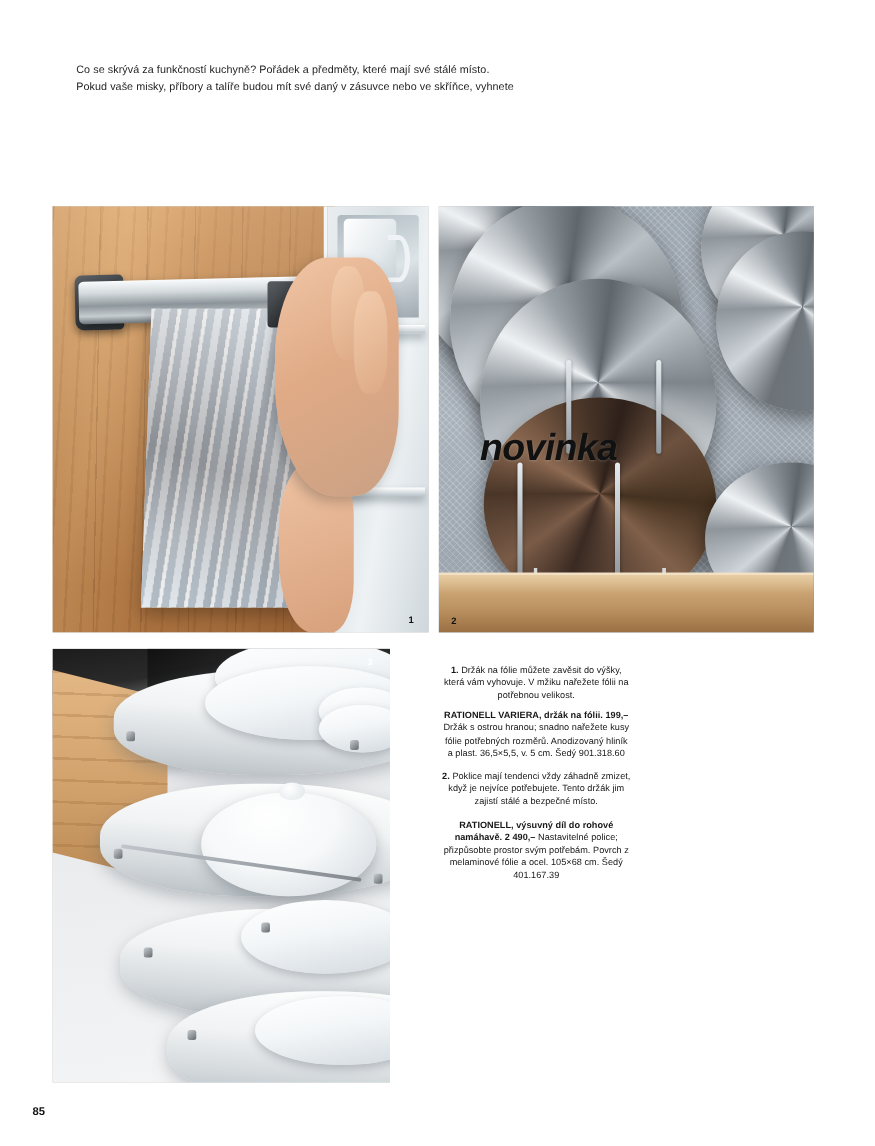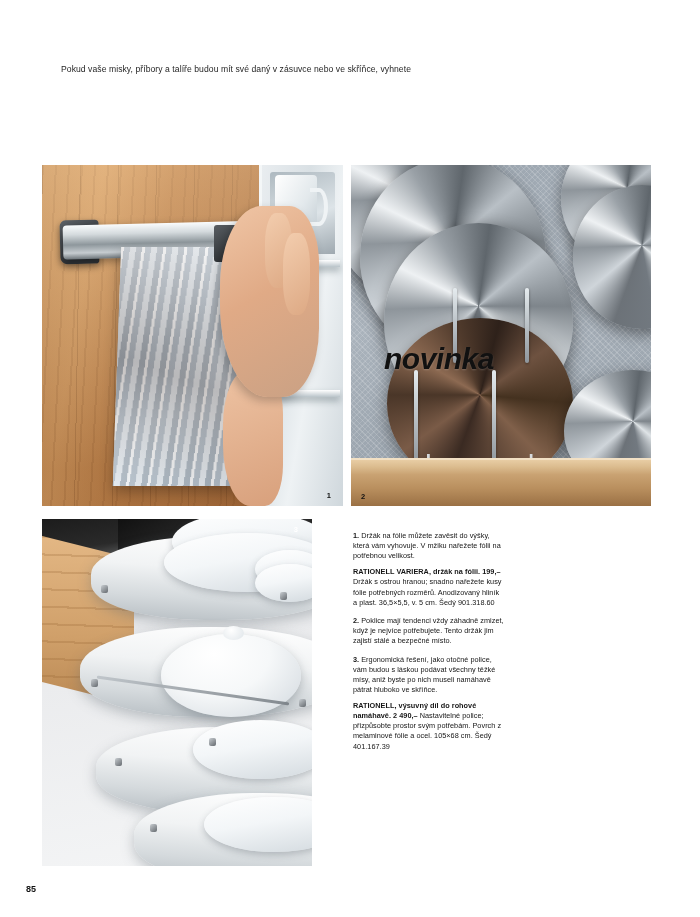--- a/index.html
+++ b/index.html
@@ -287,21 +287,21 @@
     position: absolute;
     left: 353px;
     top: 531px;
     width: 152px;
     font-size: 7.3px;
     line-height: 10.2px;
     color: #161616;
     letter-spacing: 0.03px;
   }
   .item-block { margin-bottom: 8px; }
-  .item-block p { margin: 0; }
+  .item-block p { margin: 0; text-align: center; }
   .item-desc { margin-bottom: 5.5px !important; }
   .item-block b { font-weight: bold; }
   .item-block .novinka-tag {
     font-weight: bold;
     font-style: italic;
   }
 
   
   .page-number {
     position: absolute;
@@ -310,21 +310,21 @@
     font-size: 9px;
     font-weight: bold;
     color: #111111;
   }
 </style>
 </head>
 <body>
 
 <div class="page-header">
   <p class="page-intro">
-    <br>
+    <span>Co se skrývá za funkčností kuchyně? Pořádek a předměty, které mají své stálé místo.</span><br>
     <span>Pokud vaše misky, příbory a talíře budou mít své daný v zásuvce nebo ve skříňce, vyhnete</span><br>
   </p>
 </div>
 
 <div class="photo" id="photo1">
   <div class="p1-wood"></div>
   <div class="p1-cabinet">
     <div class="p1-cab-inner"></div>
     <div class="p1-mug"></div>
     <div class="p1-cab-shelf" style="top:28%"></div>
@@ -417,24 +417,20 @@
   </div>
 
   <div class="item-block">
     <p class="item-desc">
       <b>2.</b>
       <span>Poklice mají tendenci vždy záhadně zmizet, když je nejvíce potřebujete. Tento držák jim zajistí stálé a bezpečné místo.</span>
     </p>
   </div>
 
   <div class="item-block">
-    <p class="item-desc">
-      <b>3.</b>
-      <span>Ergonomická řešení, jako otočné police, vám budou s láskou podávat všechny těžké mísy, aniž byste po nich museli namáhavě pátrat hluboko ve skříňce.</span>
-    </p>
     <p>
       <b>RATIONELL, výsuvný díl do rohové namáhavě.</b>
       <b>2 490,–</b>
       <span>Nastavitelné police; přizpůsobte prostor svým potřebám. Povrch z melaminové fólie a ocel. 105×68 cm. Šedý 401.167.39</span>
     </p>
   </div>
 
 </div>
 
 <div class="page-number">85</div>

